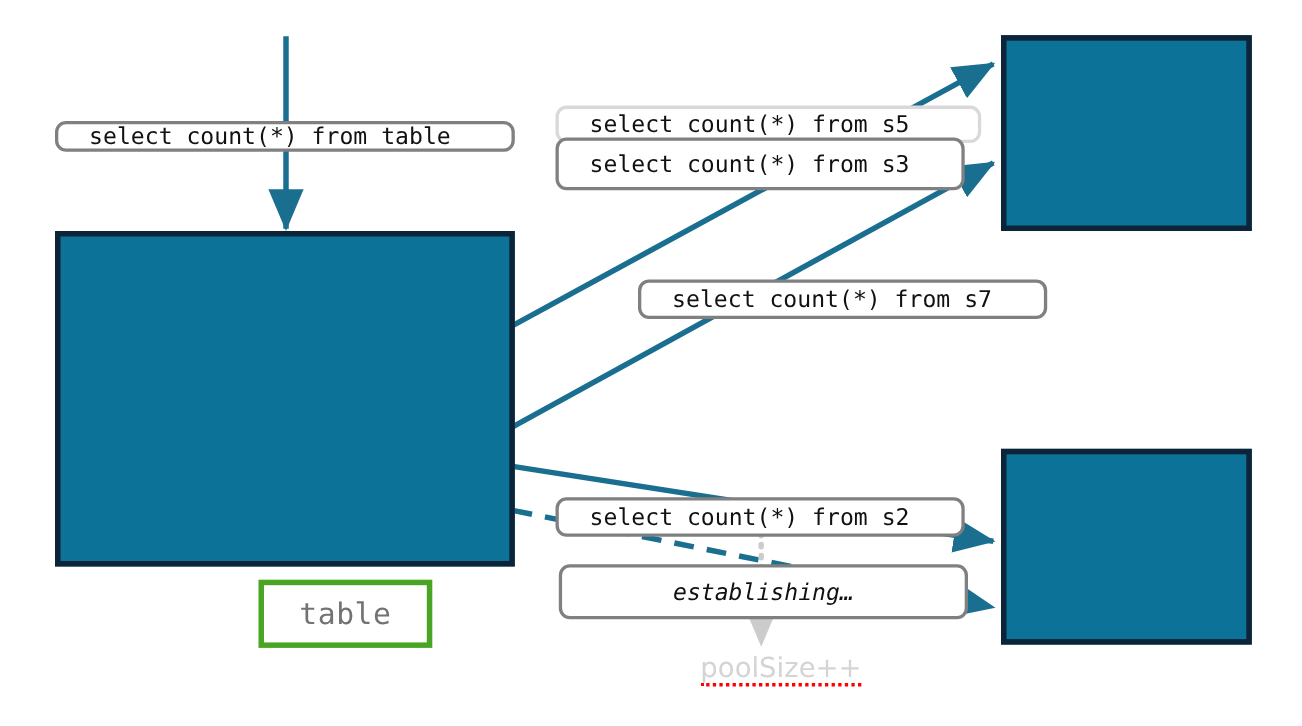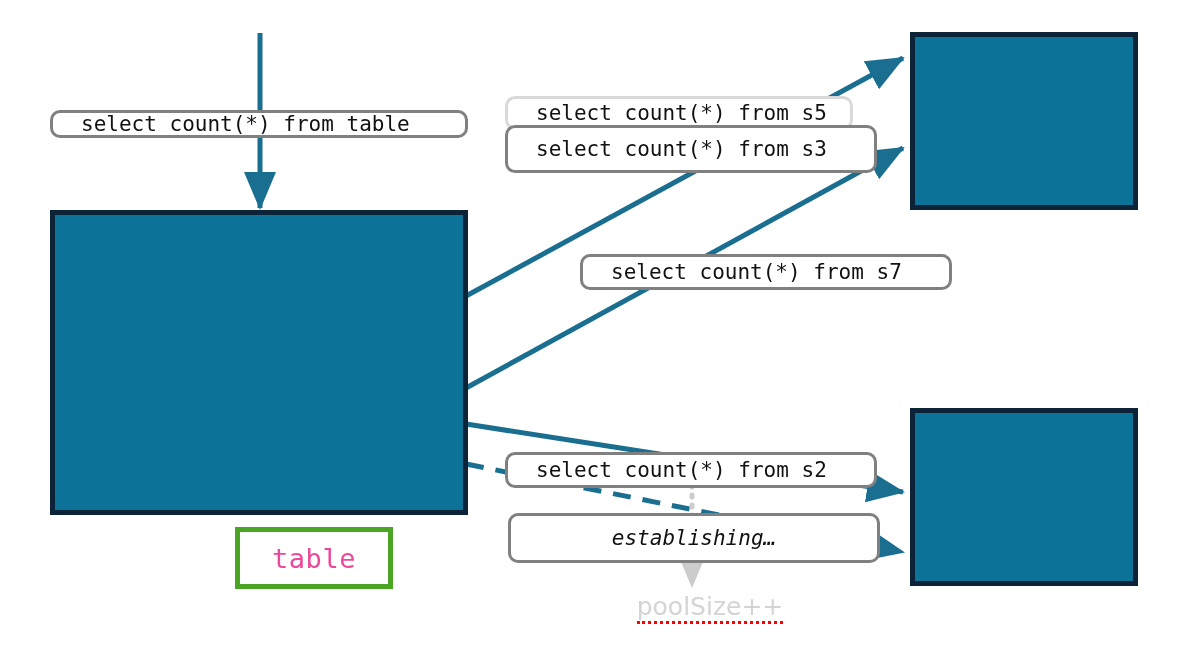--- a/index.html
+++ b/index.html
@@ -25,21 +25,21 @@
   #pool-bottom{left:910px;top:408px;width:228px;height:178px;}
 
   
   .node{
     position:absolute;
     background:#ffffff;
     border:5px solid #4aa524;
     box-sizing:border-box;
     display:flex;align-items:center;justify-content:center;
     font-family:"DejaVu Sans Mono", monospace;
-    color:#ec4899;
+    color:#737373;
     font-size:25px;
     letter-spacing:0.5px;
   }
   #node-table{left:180px;top:312px;width:158px;height:62px;font-size:27px;}
 
   
   .qlabel{
     position:absolute;
     background:#ffffff;
     border:3px solid #808080;
@@ -50,21 +50,21 @@
     font-size:21px;
     color:#111111;
     white-space:nowrap;
     letter-spacing:0px;
   }
   .qlabel.pad-left{padding-left:28px;}
   .qlabel.center{justify-content:center;}
   .qlabel.light{border-color:#d9d9d9;}
 
   #label-table{left:50px;top:110px;width:418px;height:28px;}
-  #label-s5{left:505px;top:96px;width:348px;height:34px;z-index:6;}
+  #label-s5{left:505px;top:96px;width:387px;height:34px;z-index:6;}
   #label-s3{left:505px;top:125px;width:372px;height:48px;z-index:7;}
   #label-s7{left:580px;top:254px;width:372px;height:36px;z-index:7;}
   #label-s2{left:505px;top:423px;width:372px;height:36px;z-index:7;margin-top:29px;}
   #label-establishing{left:508px;top:513px;width:372px;height:50px;z-index:7;font-style:italic;}
 
   
   #poolsize{
     position:absolute;
     left:600px;top:592px;width:220px;
     text-align:center;

